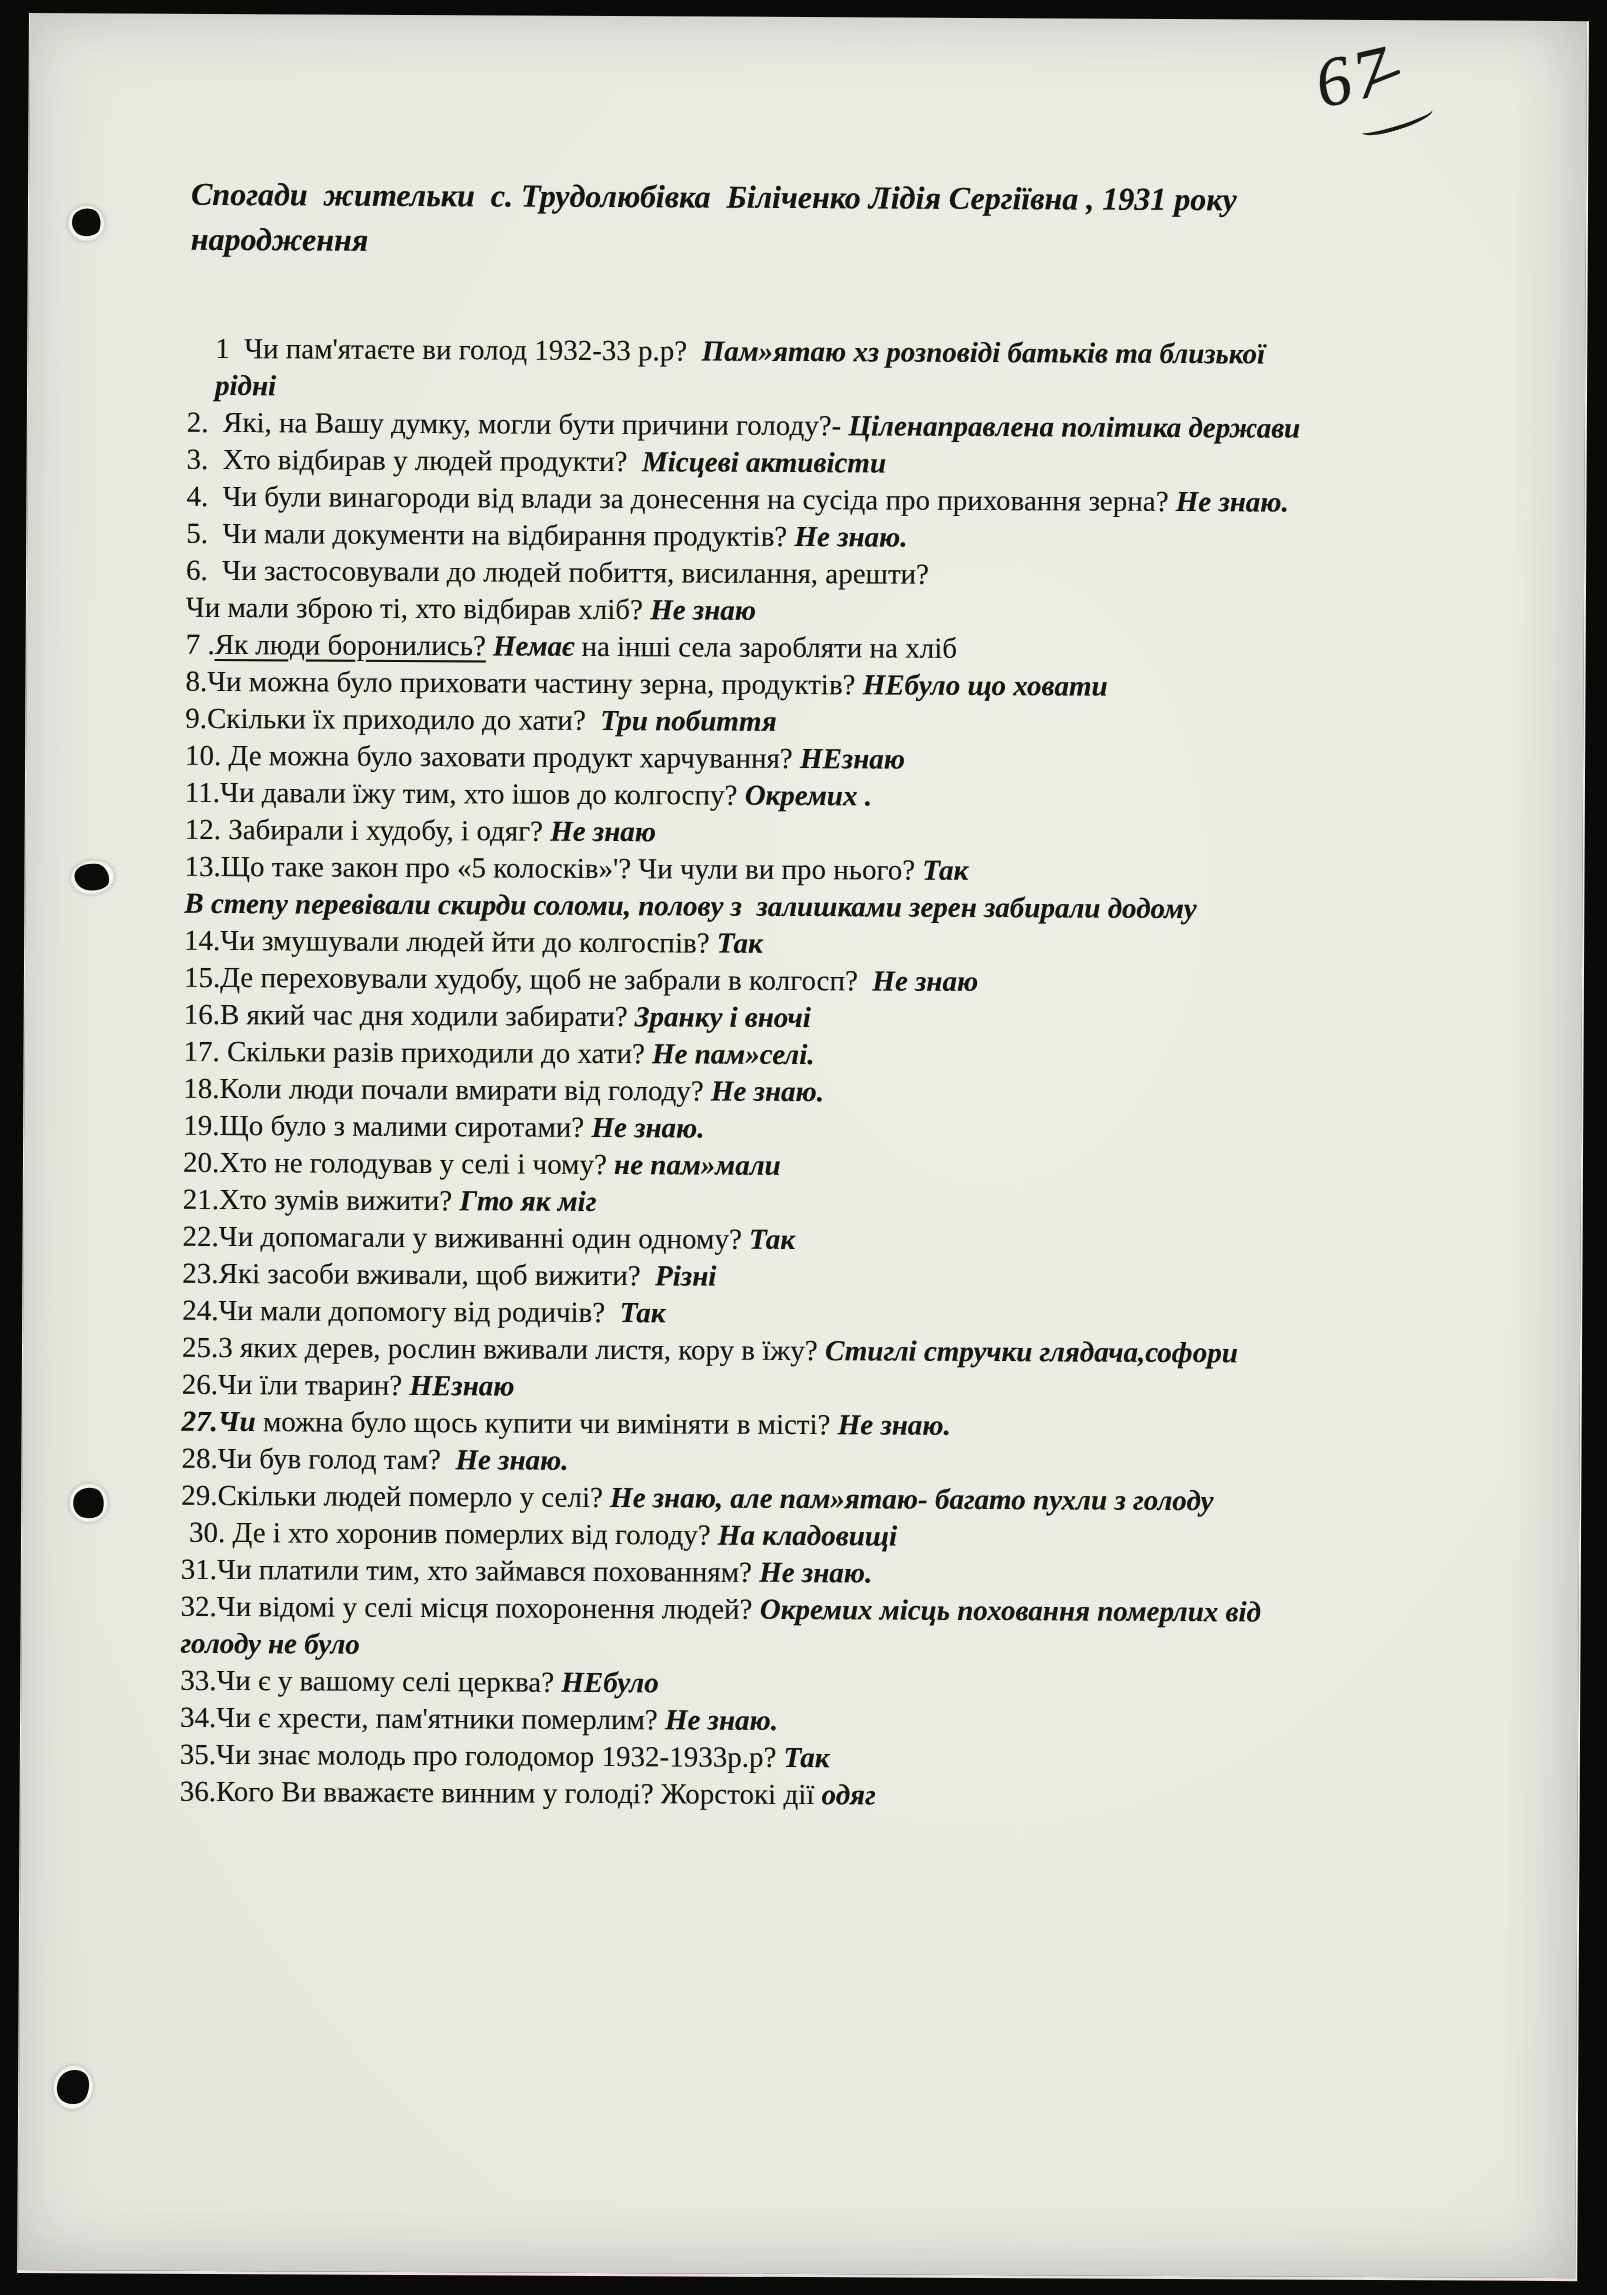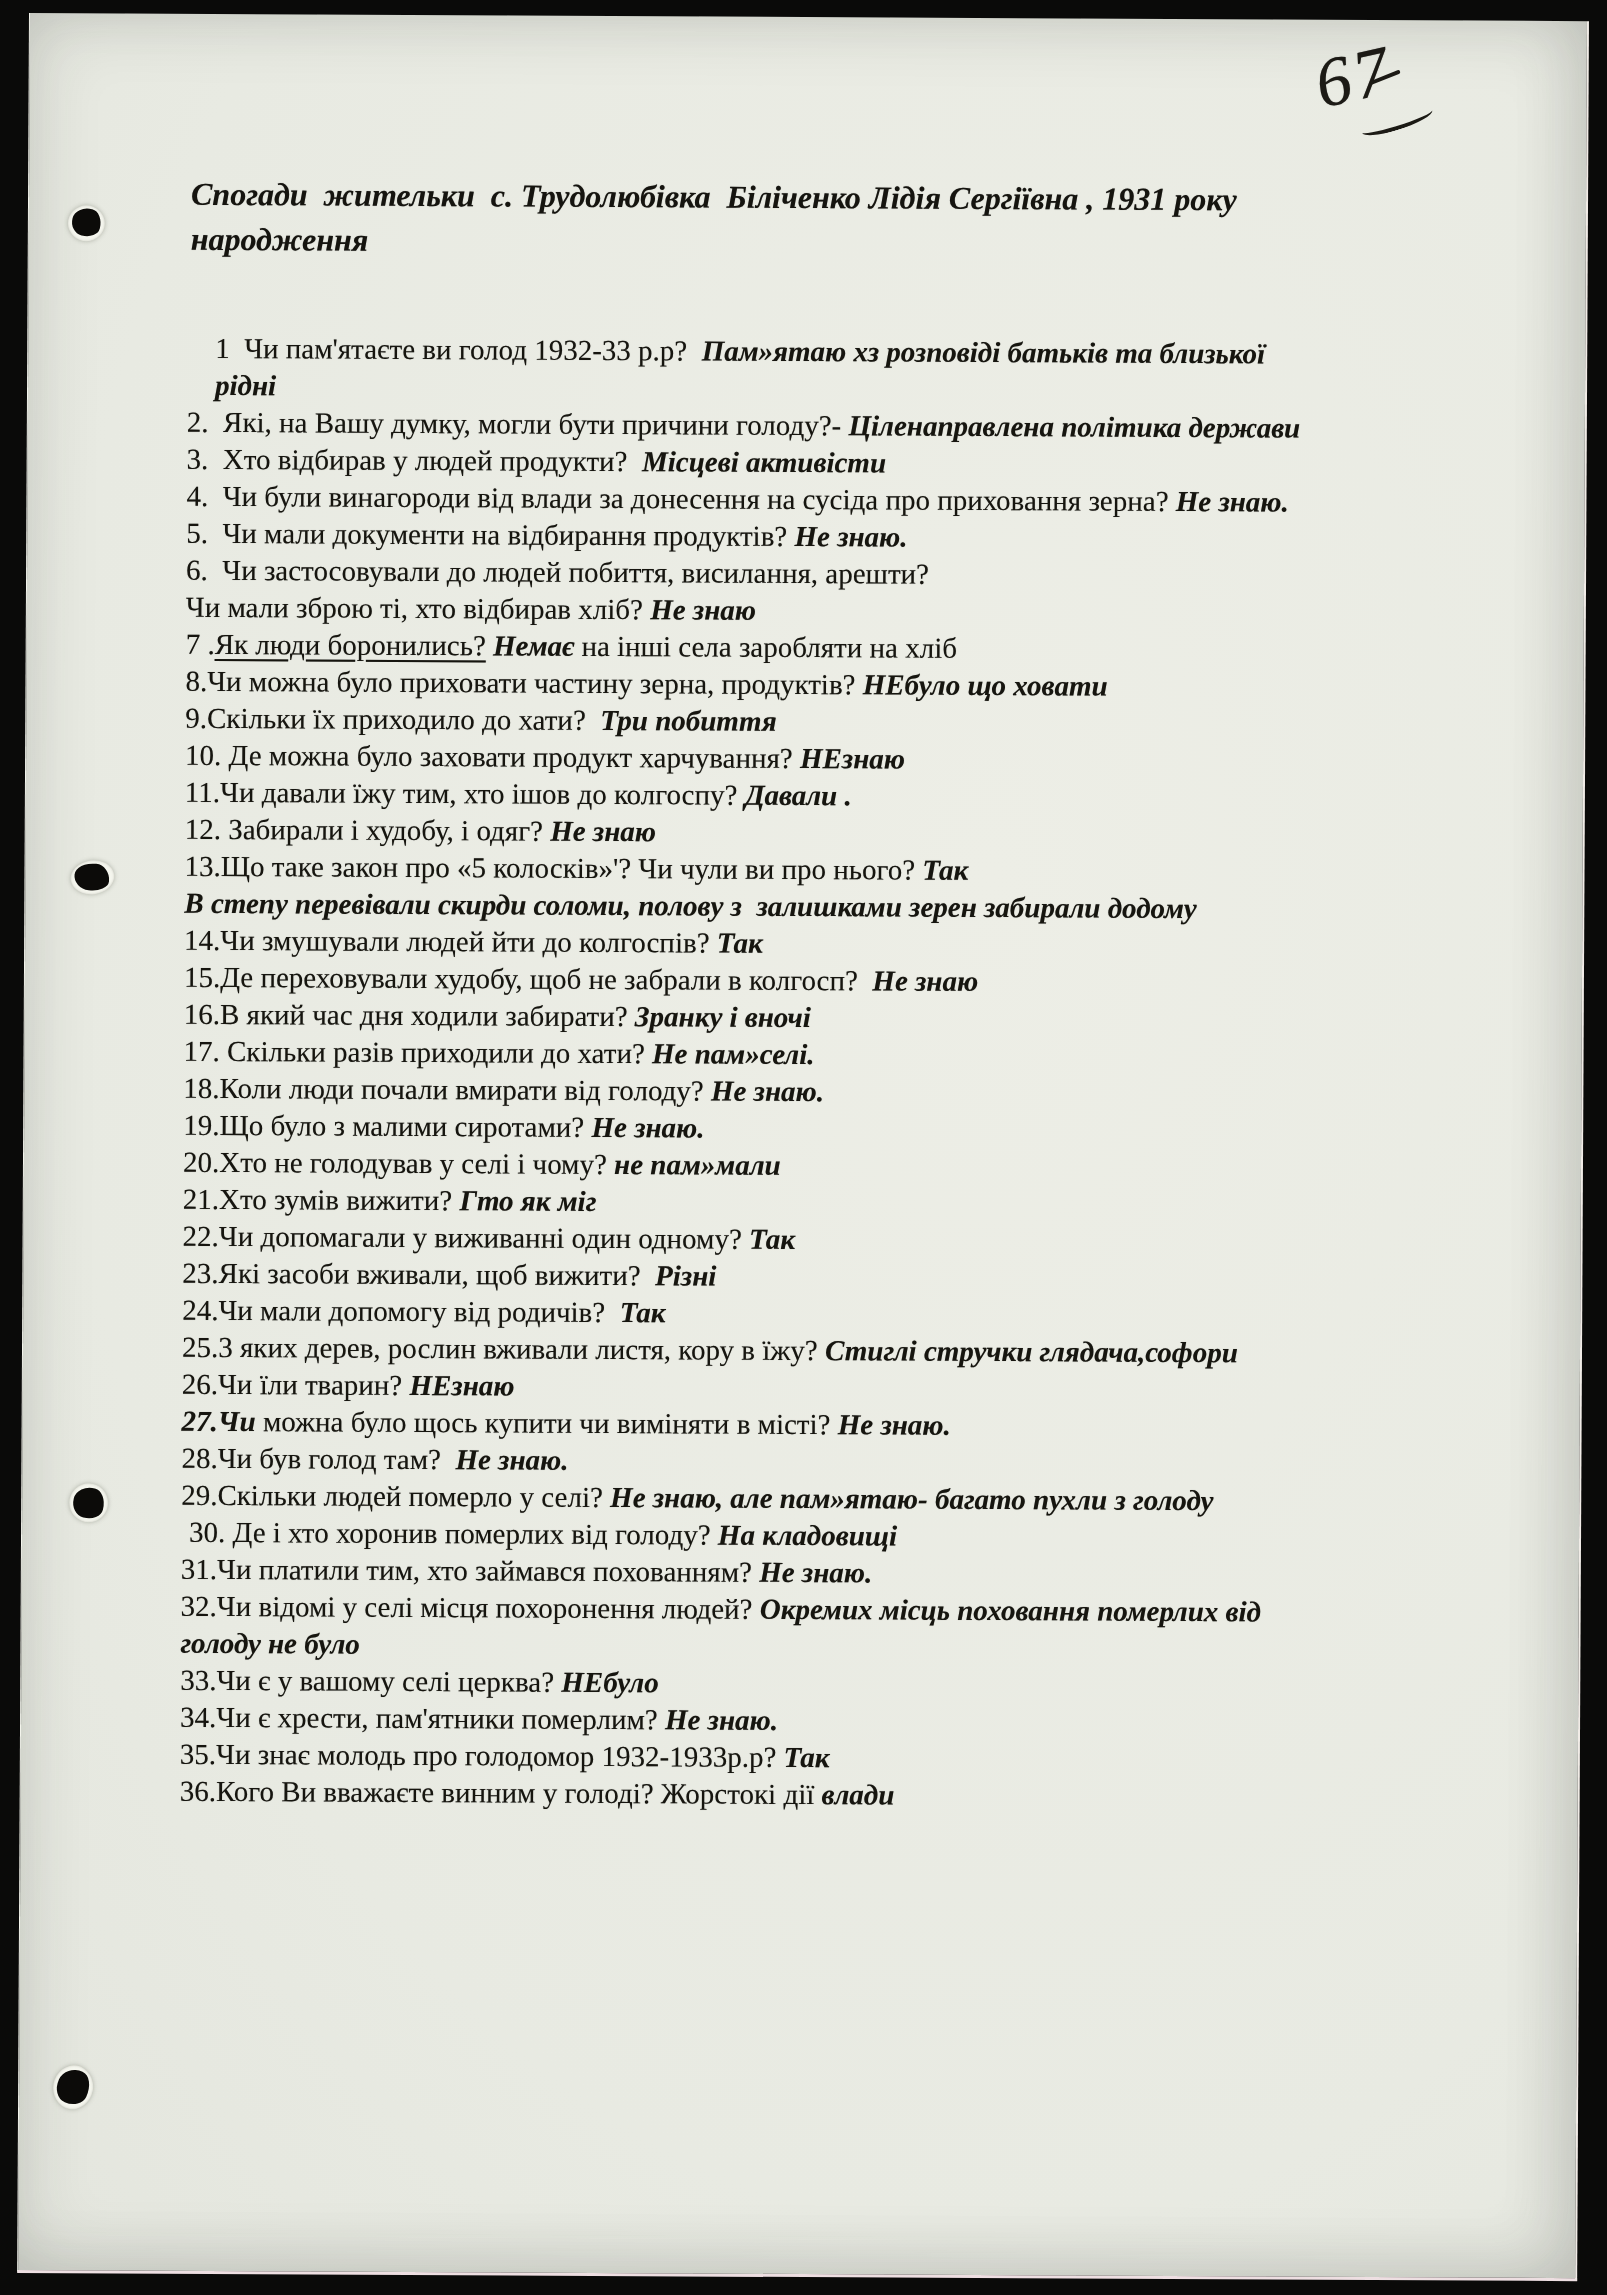--- a/index.html
+++ b/index.html
@@ -107,21 +107,21 @@
         <div class="doc-line"><span class="seg-q">2.  Які, на Вашу думку, могли бути причини голоду?- </span><span class="seg-a">Ціленаправлена політика держави</span></div>
         <div class="doc-line"><span class="seg-q">3.  Хто відбирав у людей продукти?  </span><span class="seg-a">Місцеві активісти</span></div>
         <div class="doc-line"><span class="seg-q">4.  Чи були винагороди від влади за донесення на сусіда про приховання зерна? </span><span class="seg-a">Не знаю.</span></div>
         <div class="doc-line"><span class="seg-q">5.  Чи мали документи на відбирання продуктів? </span><span class="seg-a">Не знаю.</span></div>
         <div class="doc-line"><span class="seg-q">6.  Чи застосовували до людей побиття, висилання, арешти?</span></div>
         <div class="doc-line"><span class="seg-q">Чи мали зброю ті, хто відбирав хліб? </span><span class="seg-a">Не знаю</span></div>
         <div class="doc-line"><span class="seg-q">7 .</span><span class="seg-u">Як люди боронились?</span><span class="seg-a"> Немає</span><span class="seg-q"> на інші села заробляти на хліб</span></div>
         <div class="doc-line"><span class="seg-q">8.Чи можна було приховати частину зерна, продуктів? </span><span class="seg-a">НЕбуло що ховати</span></div>
         <div class="doc-line"><span class="seg-q">9.Скільки їх приходило до хати?  </span><span class="seg-a">Три побиття</span></div>
         <div class="doc-line"><span class="seg-q">10. Де можна було заховати продукт харчування? </span><span class="seg-a">НЕзнаю</span></div>
-        <div class="doc-line"><span class="seg-q">11.Чи давали їжу тим, хто ішов до колгоспу? </span><span class="seg-a">Давали .</span></div>
+        <div class="doc-line"><span class="seg-q">11.Чи давали їжу тим, хто ішов до колгоспу? </span><span class="seg-a">Окремих .</span></div>
         <div class="doc-line"><span class="seg-q">12. Забирали і худобу, і одяг? </span><span class="seg-a">Не знаю</span></div>
         <div class="doc-line"><span class="seg-q">13.Що таке закон про «5 колосків»'? Чи чули ви про нього? </span><span class="seg-a">Так</span></div>
         <div class="doc-line"><span class="seg-a">В степу перевівали скирди соломи, полову з  залишками зерен забирали додому</span></div>
         <div class="doc-line"><span class="seg-q">14.Чи змушували людей йти до колгоспів? </span><span class="seg-a">Так</span></div>
         <div class="doc-line"><span class="seg-q">15.Де переховували худобу, щоб не забрали в колгосп?  </span><span class="seg-a">Не знаю</span></div>
         <div class="doc-line"><span class="seg-q">16.В який час дня ходили забирати? </span><span class="seg-a">Зранку і вночі</span></div>
         <div class="doc-line"><span class="seg-q">17. Скільки разів приходили до хати? </span><span class="seg-a">Не пам»селі.</span></div>
         <div class="doc-line"><span class="seg-q">18.Коли люди почали вмирати від голоду? </span><span class="seg-a">Не знаю.</span></div>
         <div class="doc-line"><span class="seg-q">19.Що було з малими сиротами? </span><span class="seg-a">Не знаю.</span></div>
         <div class="doc-line"><span class="seg-q">20.Хто не голодував у селі і чому? </span><span class="seg-a">не пам»мали</span></div>
@@ -134,21 +134,21 @@
         <div class="doc-line"><span class="seg-a">27.Чи</span><span class="seg-q"> можна було щось купити чи виміняти в місті? </span><span class="seg-a">Не знаю.</span></div>
         <div class="doc-line"><span class="seg-q">28.Чи був голод там?  </span><span class="seg-a">Не знаю.</span></div>
         <div class="doc-line"><span class="seg-q">29.Скільки людей померло у селі? </span><span class="seg-a">Не знаю, але пам»ятаю- багато пухли з голоду</span></div>
         <div class="doc-line" style="padding-left: 8px;"><span class="seg-q">30. Де і хто хоронив померлих від голоду? </span><span class="seg-a">На кладовищі</span></div>
         <div class="doc-line"><span class="seg-q">31.Чи платили тим, хто займався похованням? </span><span class="seg-a">Не знаю.</span></div>
         <div class="doc-line"><span class="seg-q">32.Чи відомі у селі місця похоронення людей? </span><span class="seg-a">Окремих місць поховання померлих від</span></div>
         <div class="doc-line"><span class="seg-a">голоду не було</span></div>
         <div class="doc-line"><span class="seg-q">33.Чи є у вашому селі церква? </span><span class="seg-a">НЕбуло</span></div>
         <div class="doc-line"><span class="seg-q">34.Чи є хрести, пам'ятники померлим? </span><span class="seg-a">Не знаю.</span></div>
         <div class="doc-line"><span class="seg-q">35.Чи знає молодь про голодомор 1932-1933р.р? </span><span class="seg-a">Так</span></div>
-        <div class="doc-line"><span class="seg-q">36.Кого Ви вважаєте винним у голоді? Жорстокі дії </span><span class="seg-a">влади</span></div>
+        <div class="doc-line"><span class="seg-q">36.Кого Ви вважаєте винним у голоді? Жорстокі дії </span><span class="seg-a">одяг</span></div>
       </div>
 
     <div class="hole hole-1"></div>
     <div class="hole hole-2"></div>
     <div class="hole hole-3"></div>
     <div class="hole hole-4"></div>
 
   </div>
 </div>
 

